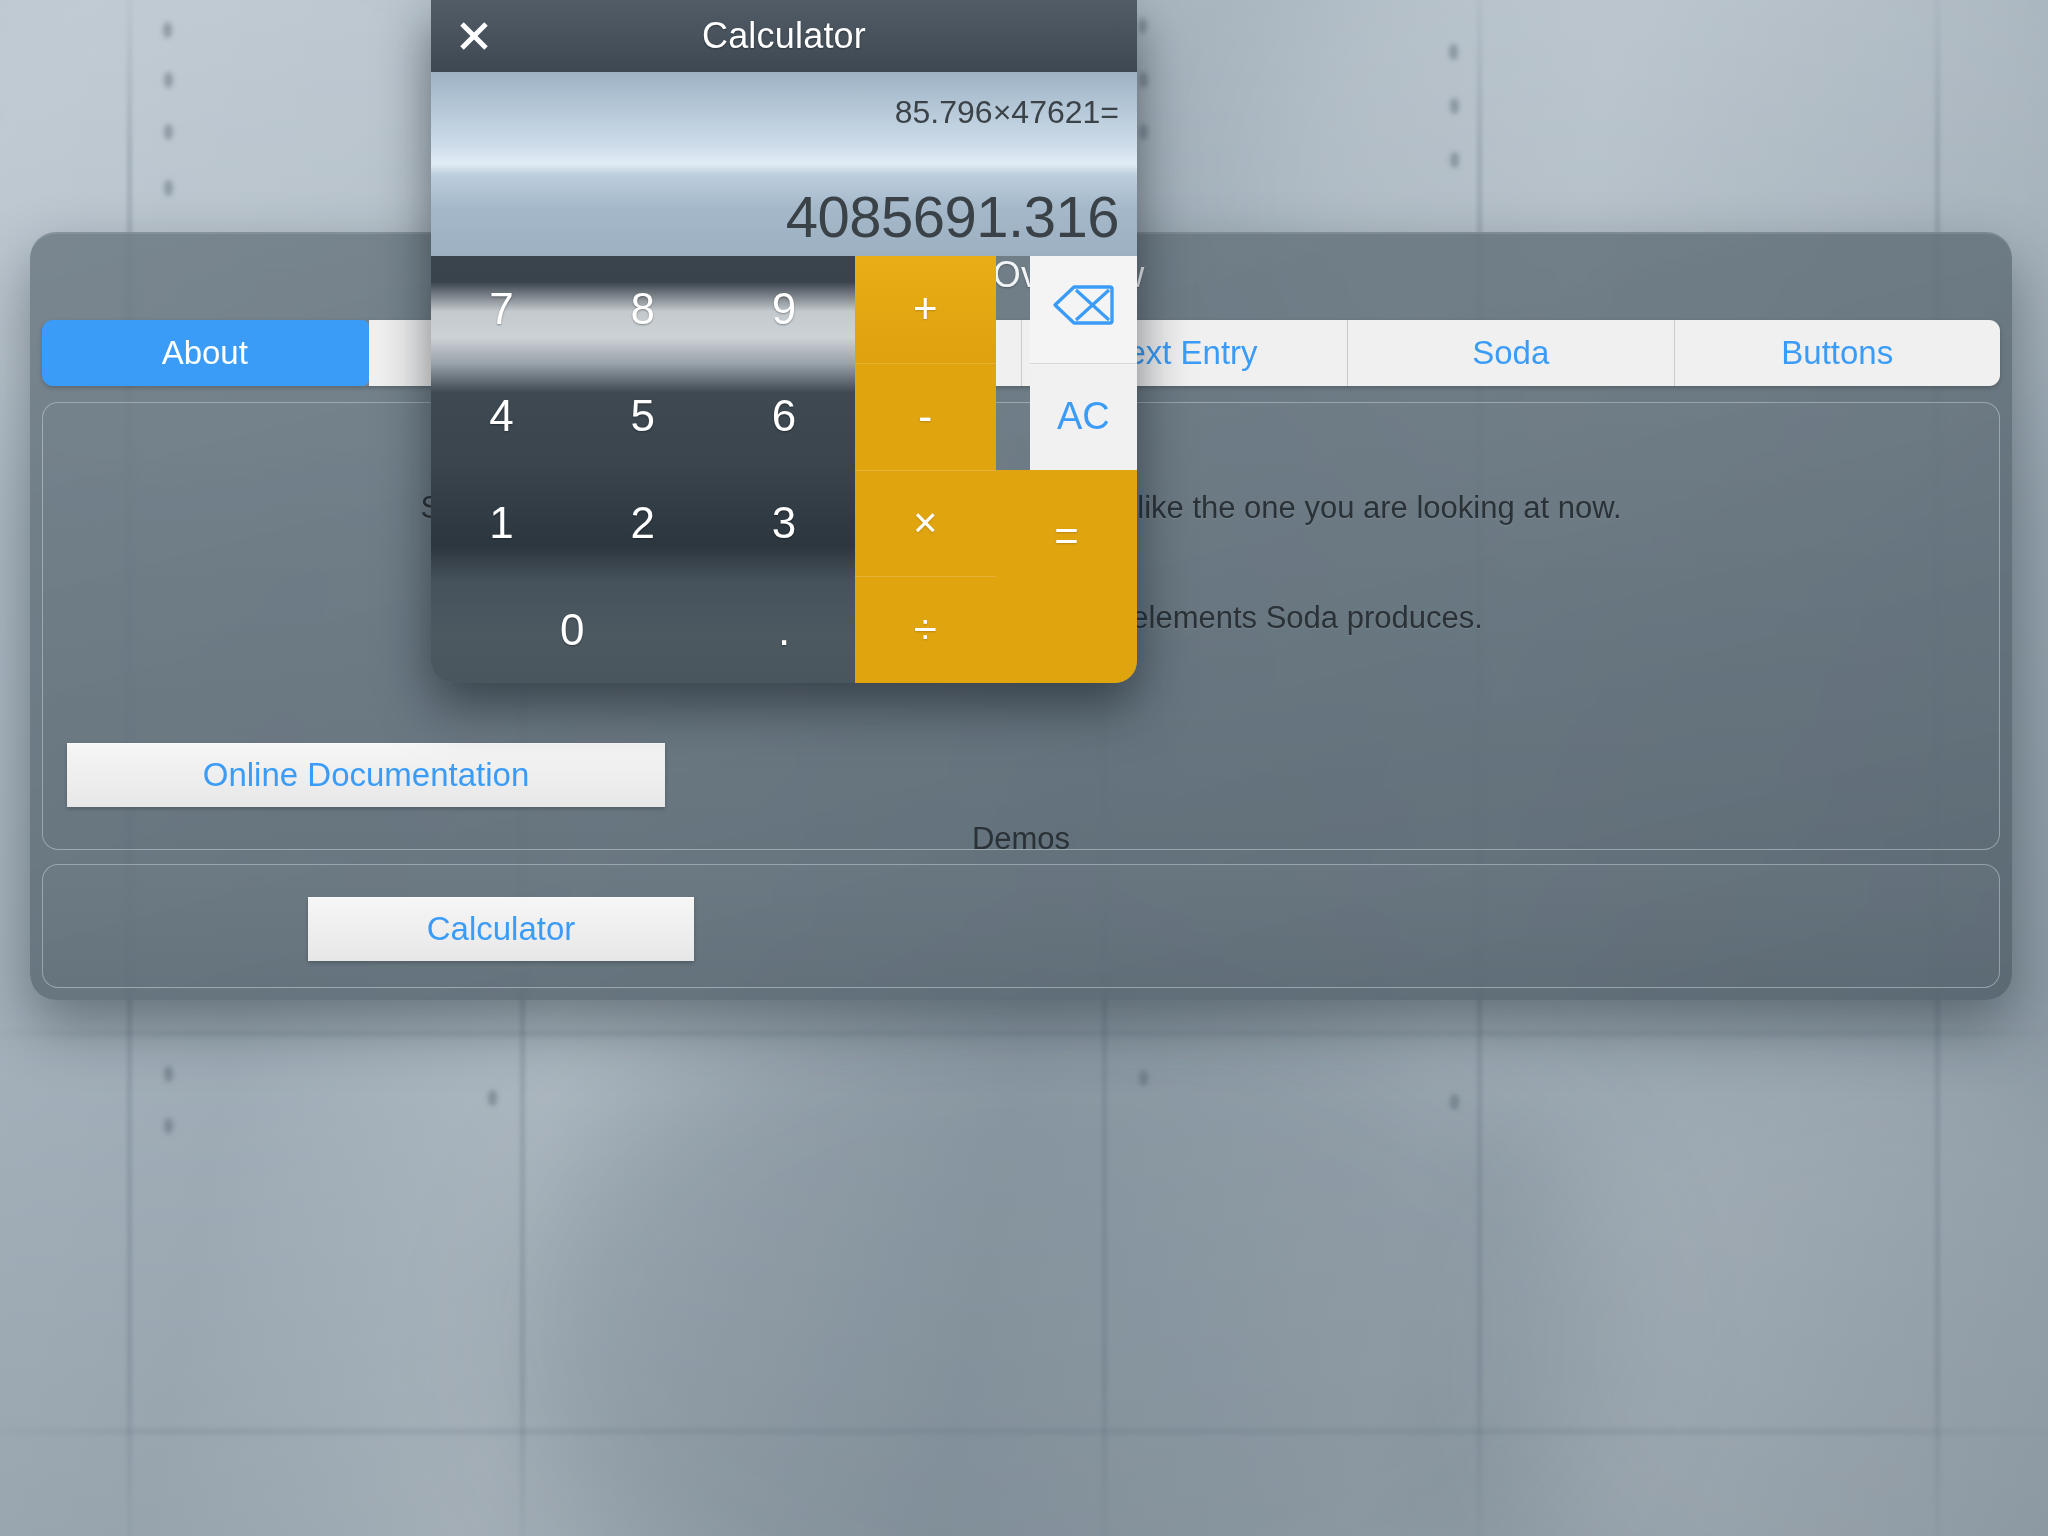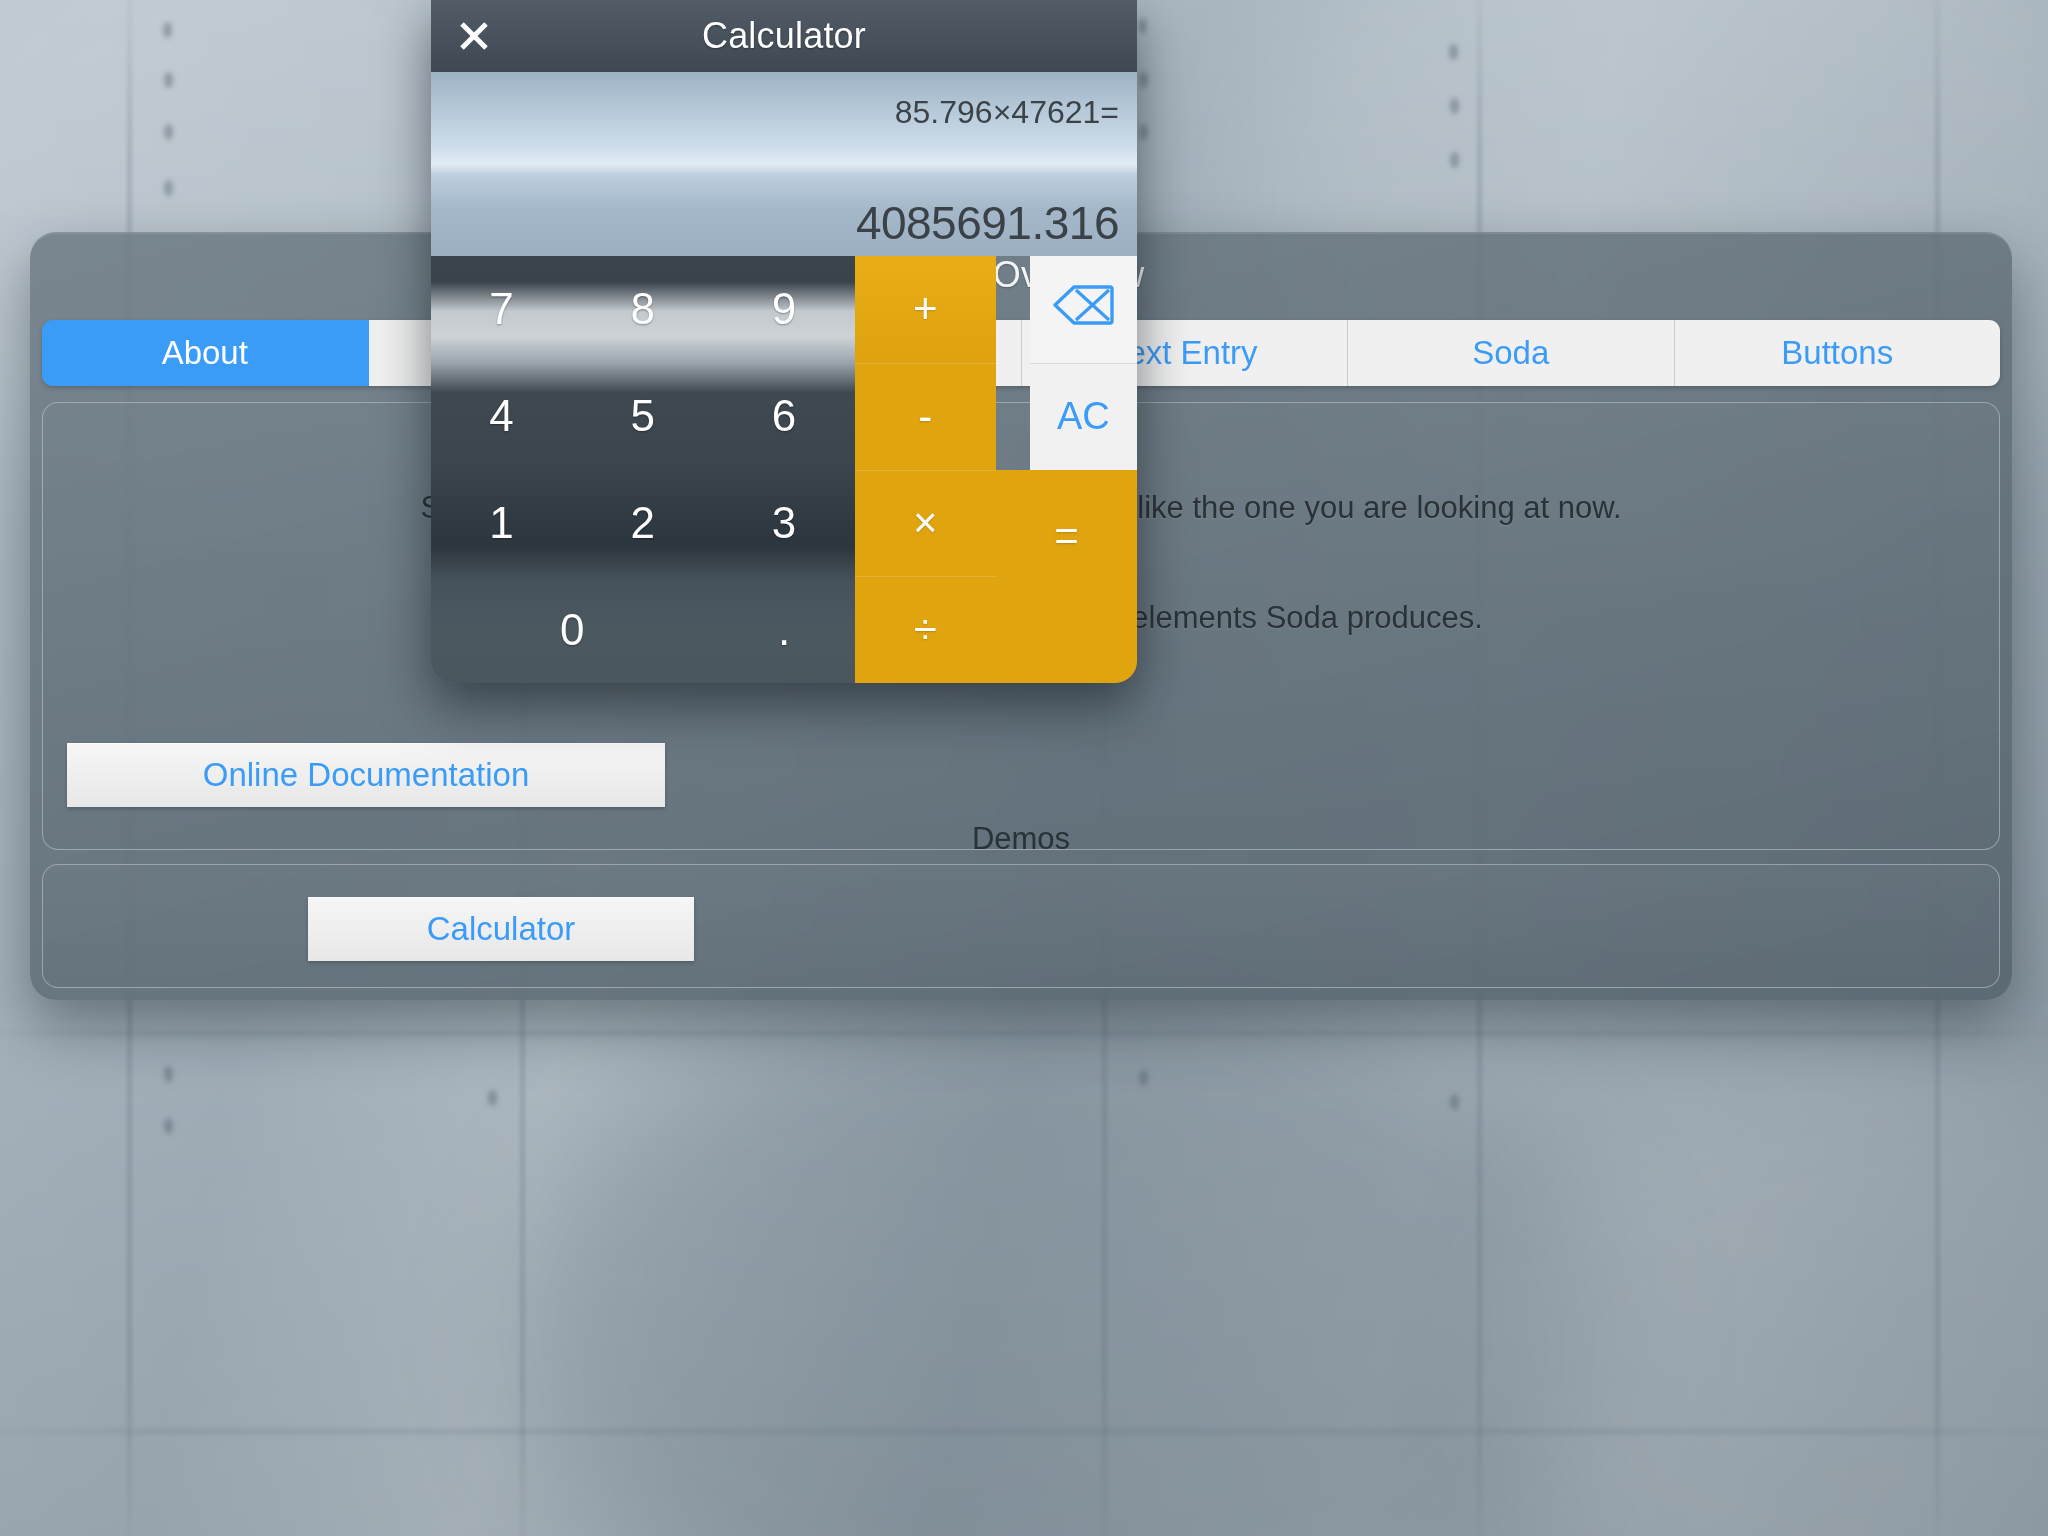--- a/index.html
+++ b/index.html
@@ -105,20 +105,21 @@
     background: #f0f0f0;
     border-right: 1px solid #c9ccce;
     box-sizing: border-box;
     user-select: none;
   }
   .tab:last-child { border-right: none; }
   .tab.active {
     background: #3b9cf8;
     color: #ffffff;
     border-right-color: #3b9cf8;
+    border-radius: 7px;
   }
 
   
   .panel {
     position: absolute;
     left: 12px;
     right: 12px;
     border-radius: 16px;
     border: 1.5px solid rgba(214,224,230,0.45);
     background: linear-gradient(180deg, rgba(118,131,140,0.24) 0%, rgba(96,110,120,0.24) 100%);
@@ -222,21 +223,21 @@
     right: 18px;
     top: 22px;
     font-size: 32px;
     color: #3b4349;
     white-space: nowrap;
   }
   .calc-result {
     position: absolute;
     right: 18px;
     bottom: 6px;
-    font-size: 46px;
+    font-size: 58px;
     color: #3a4248;
     white-space: nowrap;
     letter-spacing: -0.5px;
   }
 
   
   .calc-keys {
     position: relative;
     height: 427px;
     display: grid;

